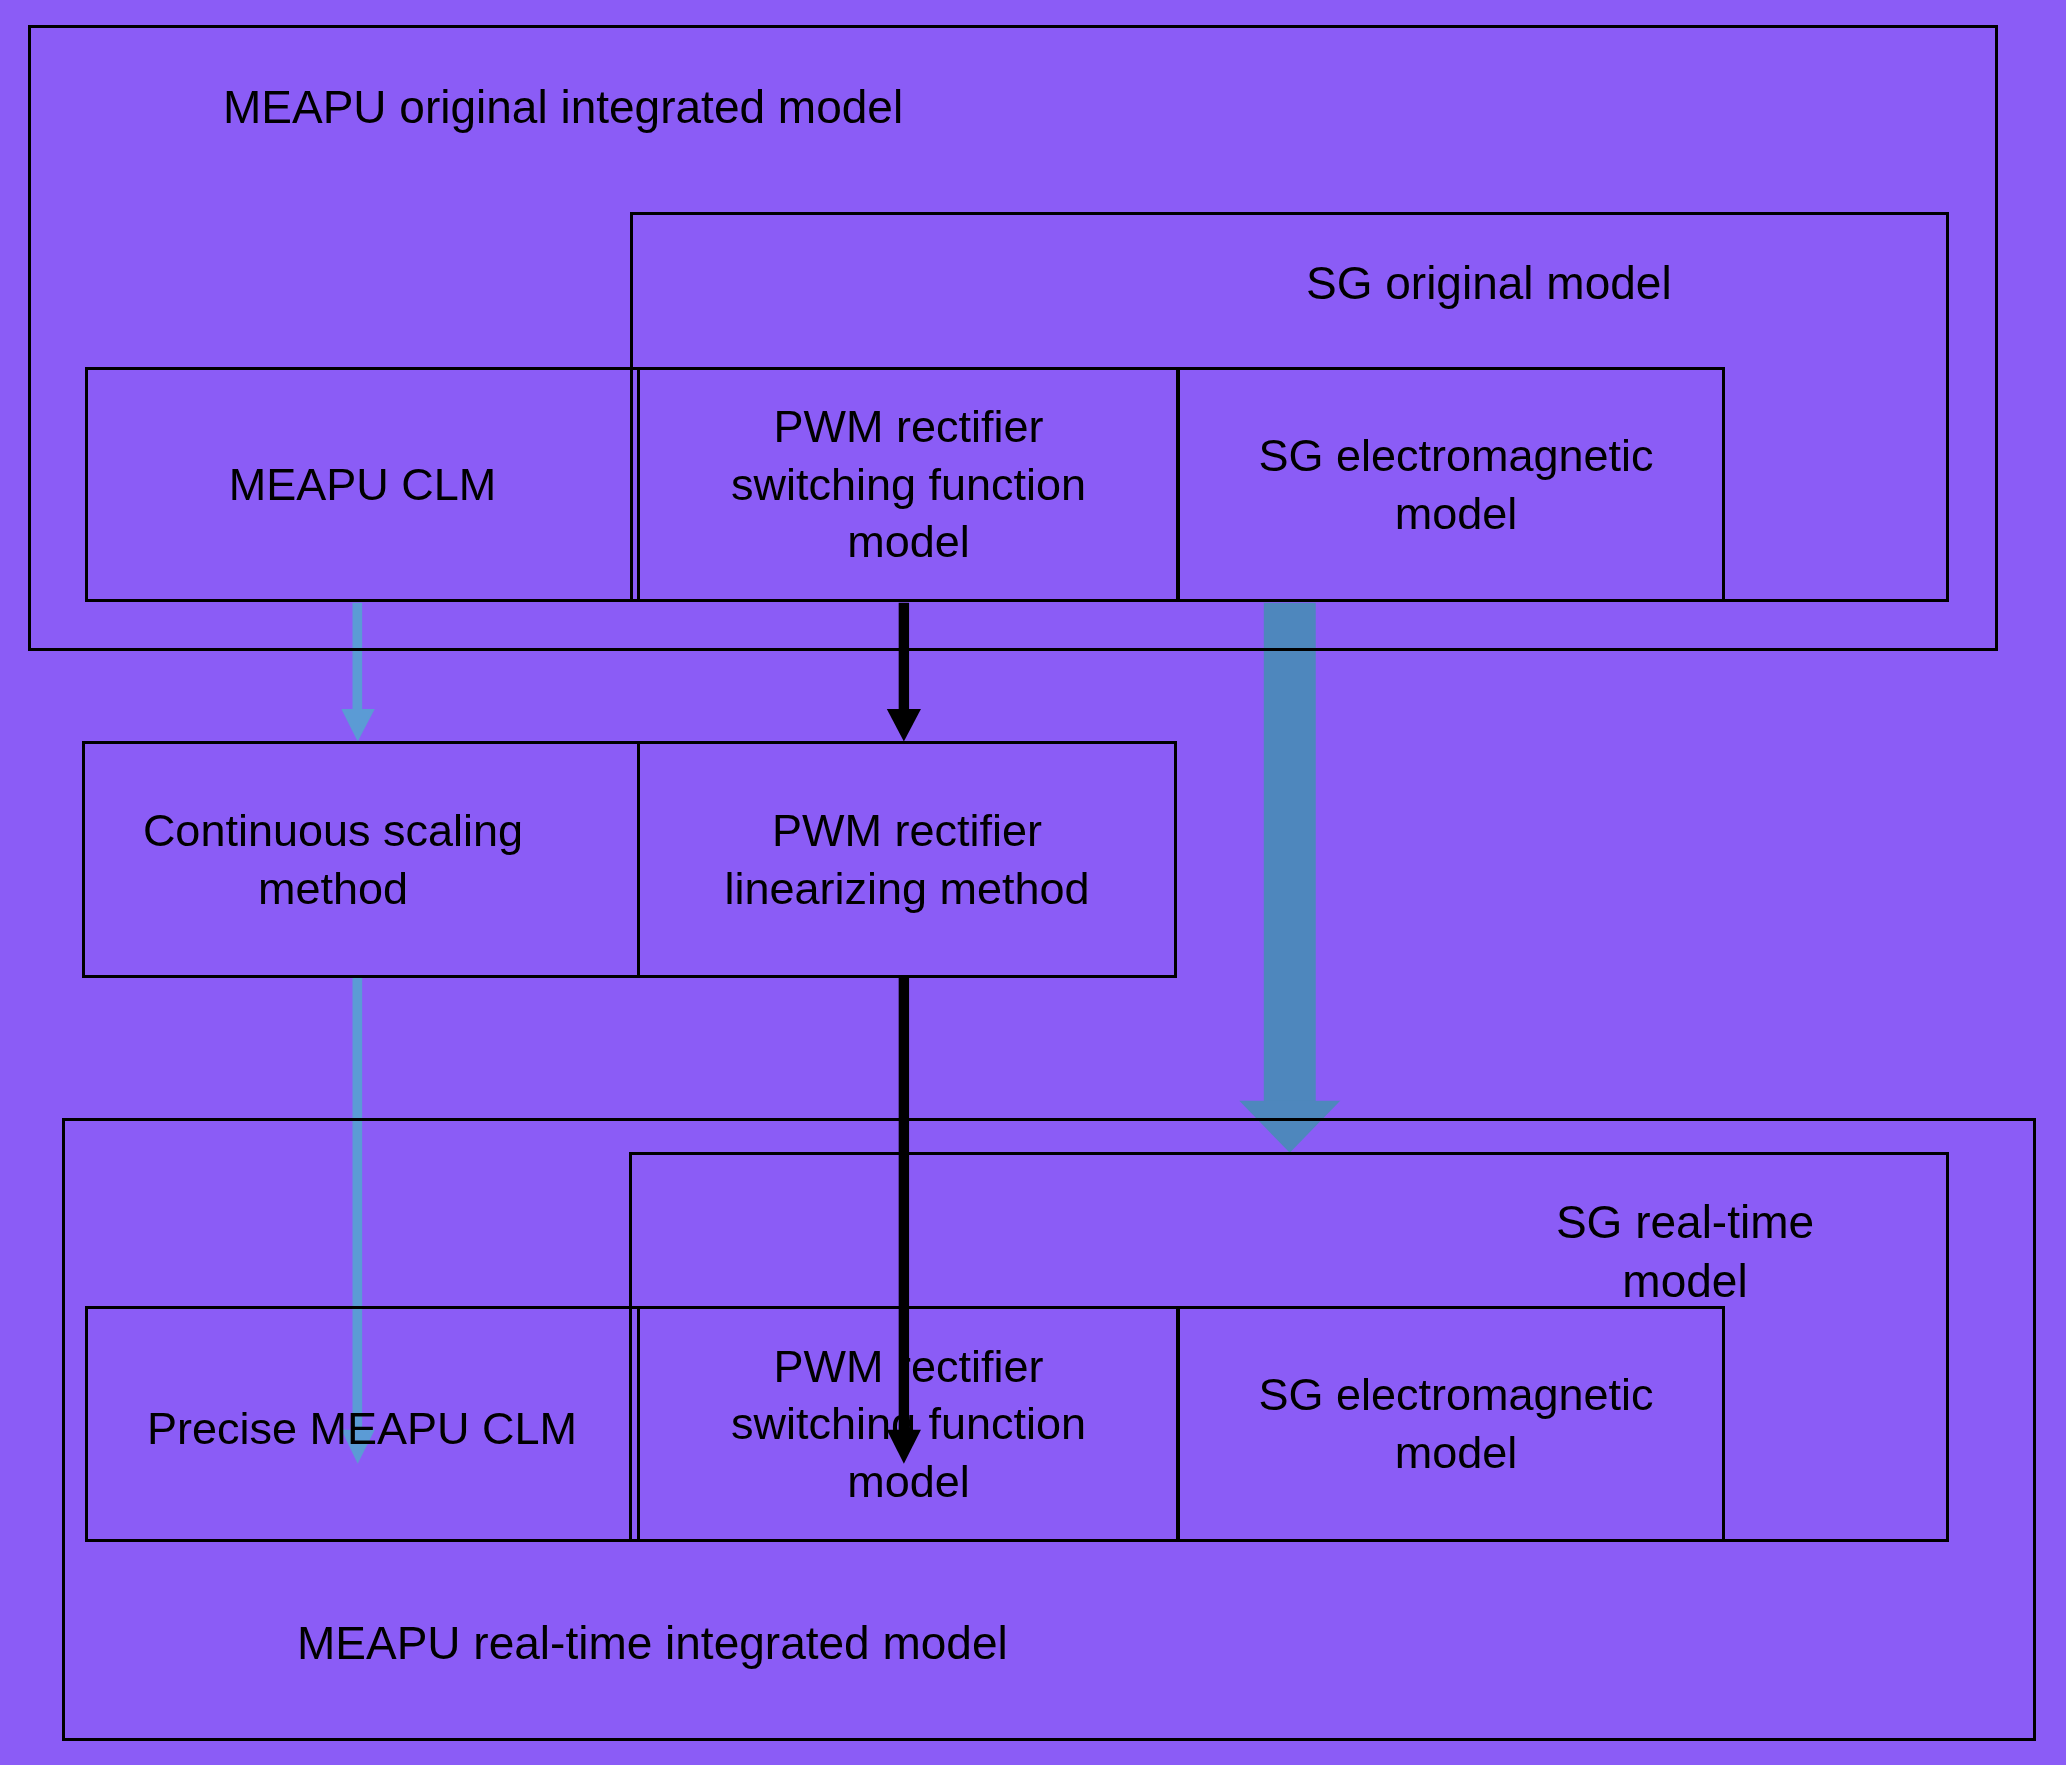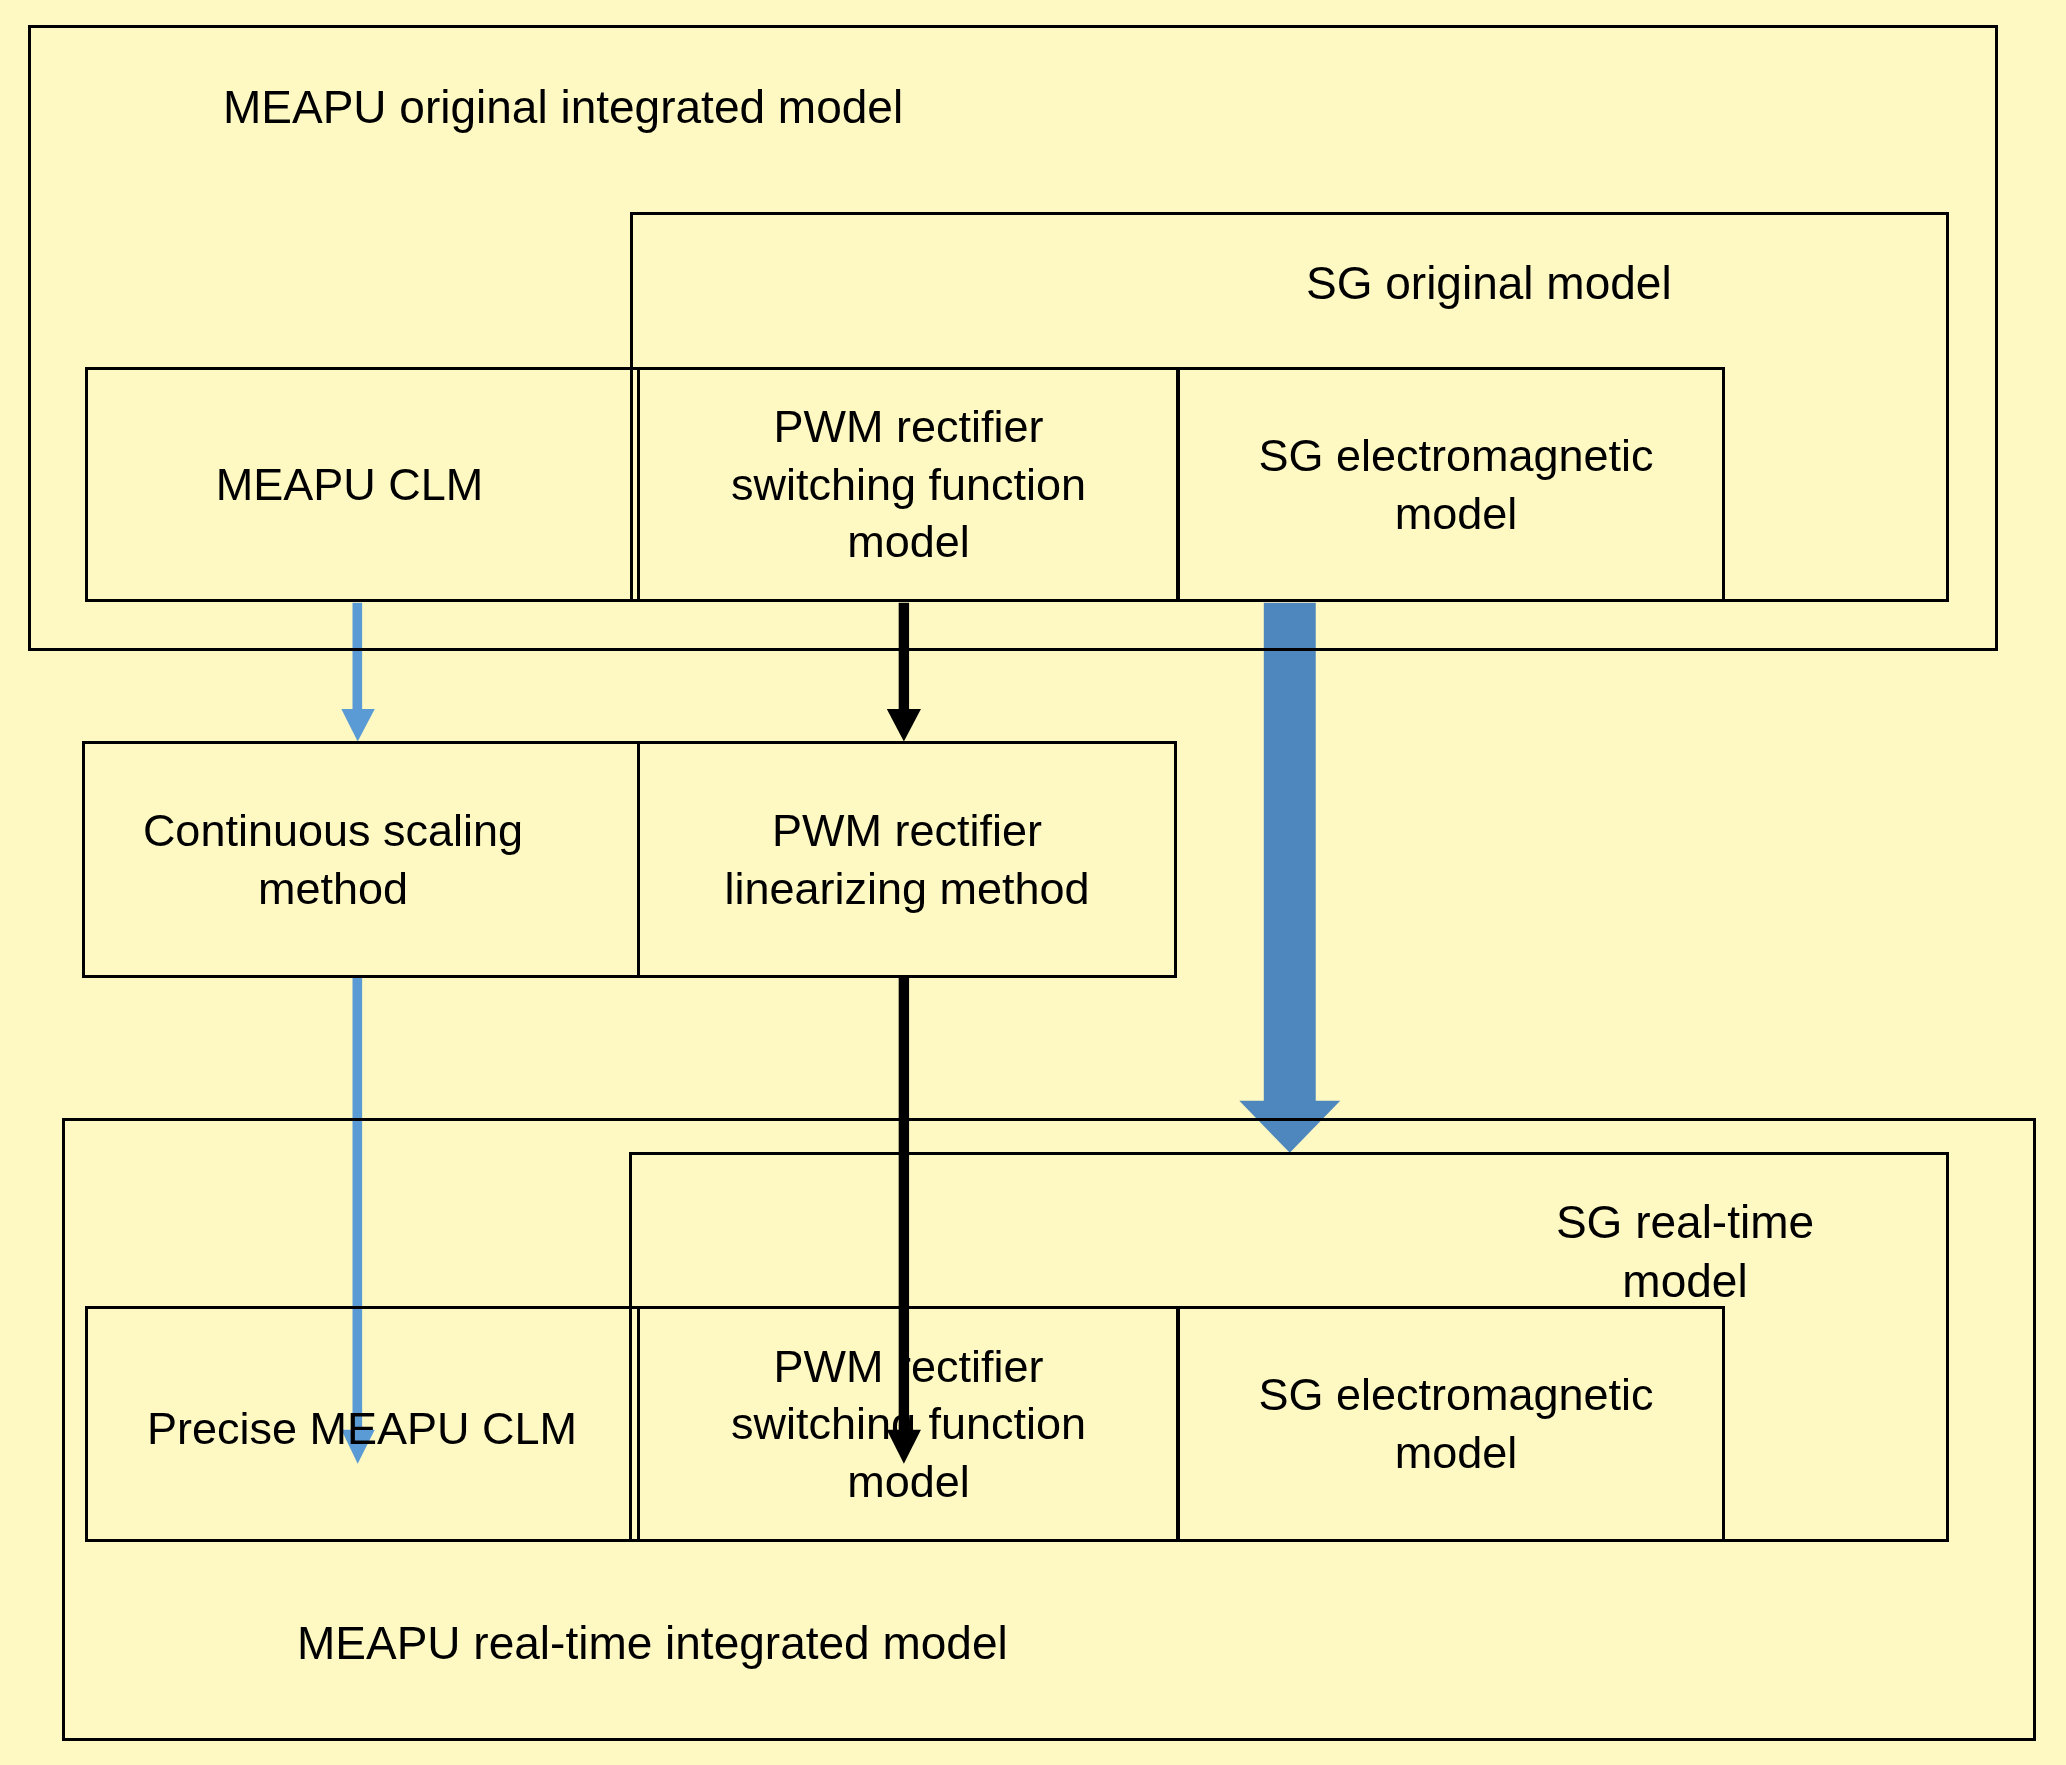--- a/index.html
+++ b/index.html
@@ -11,21 +11,21 @@
     width: 2066px;
     height: 1766px;
     font-family: "Liberation Sans", sans-serif;
     color: #000000;
     overflow: hidden;
   }
   #diagram {
     position: relative;
     width: 2066px;
     height: 1766px;
-    background: #fef9c3;
+    background: #8b5cf6;
   }
   svg.layer {
     position: absolute;
     left: 0;
     top: 0;
     width: 2066px;
     height: 1766px;
   }
   .box {
     position: absolute;
@@ -86,21 +86,21 @@
 
   <div class="box" style="left:28px; top:25px; width:1970px; height:626px;"></div>
 
   <div class="lbl f-title" style="left:223px; top:74px; width:891px; height:67px; justify-content:flex-start;">MEAPU original integrated model</div>
 
   <div class="box thin" style="left:630px; top:212px; width:1319px; height:390px;"></div>
 
   <div class="lbl f-title" style="left:1306px; top:250px; width:594px; height:67px; justify-content:flex-start;">SG original model</div>
 
   <div class="box thin" style="left:85px; top:367px; width:555px; height:235px;"></div>
-  <div class="lbl f-cell" style="left:72px; top:367px; width:555px; height:235px;">MEAPU CLM</div>
+  <div class="lbl f-cell" style="left:85px; top:367px; width:555px; height:235px;">MEAPU CLM</div>
 
   <div class="box thin" style="left:637px; top:367px; width:543px; height:235px;"></div>
   <div class="lbl f-cell" style="left:637px; top:367px; width:543px; height:235px;">PWM rectifier
 switching function
 model</div>
 
   <div class="box thin" style="left:1176px; top:367px; width:549px; height:235px;"></div>
   <div class="lbl f-cell" style="left:1187px; top:367px; width:538px; height:235px;">SG electromagnetic
 model</div>
 

